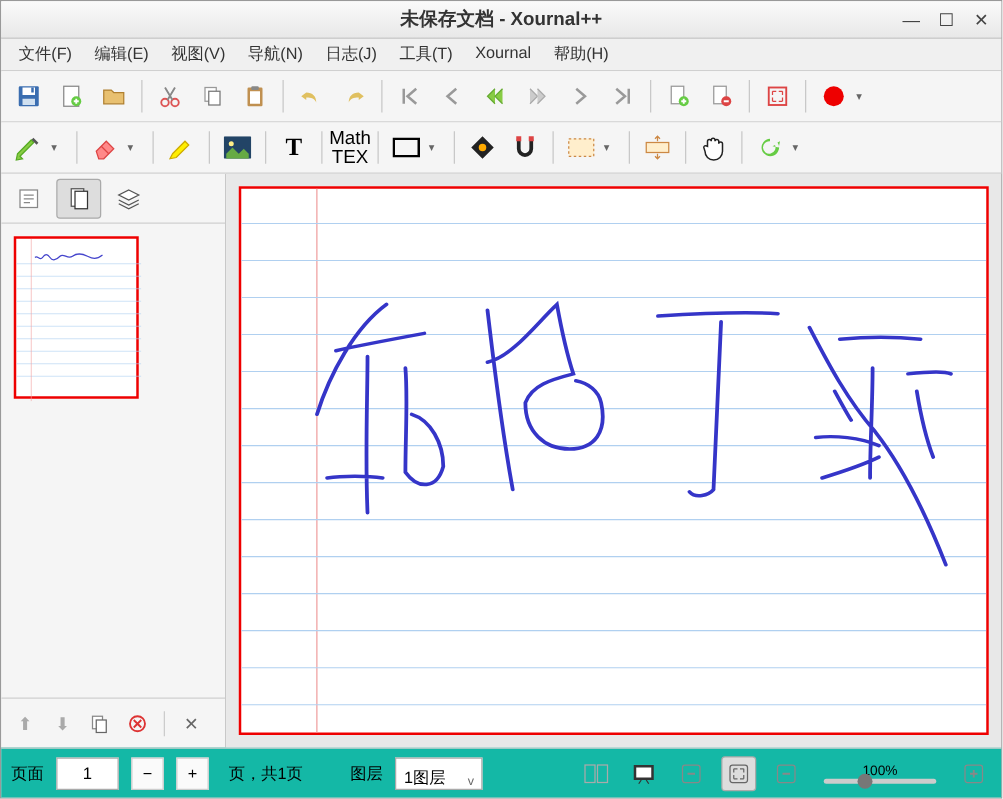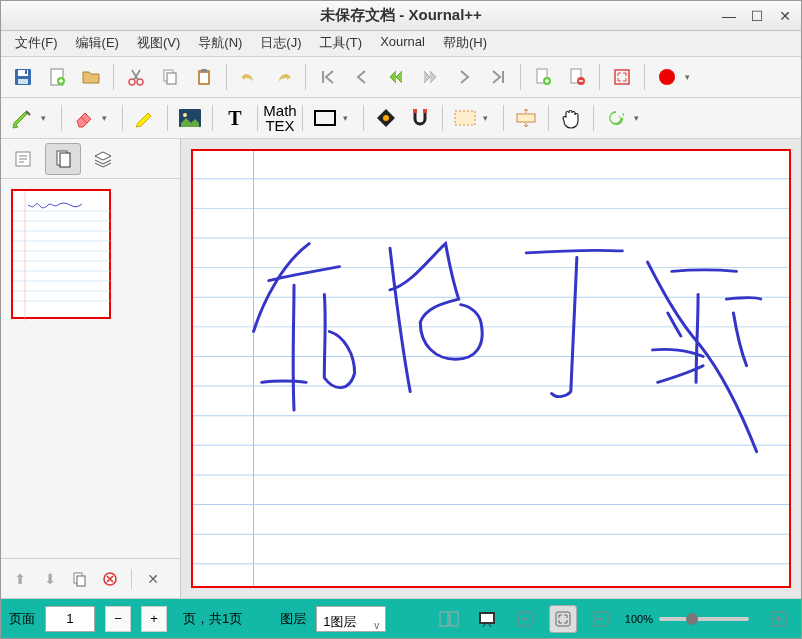--- a/index.html
+++ b/index.html
@@ -402,21 +402,21 @@
           <rect x="2" y="2" width="14" height="14" rx="2" fill="none" stroke="#666"></rect>
           <path d="M5 5h3M5 5v3M13 5h-3M13 5v3M5 13h3M5 13v-3M13 13h-3M13 13v-3" stroke="#666"></path>
         </svg>
       </span>
     <span class="sbtn">
         <svg width="18" height="18" viewBox="0 0 18 18">
           <rect x="2" y="2" width="14" height="14" rx="2" fill="none" stroke="#888"></rect>
           <path d="M6 9h6" stroke="#888" stroke-width="1.5"></path>
         </svg>
       </span>
-    <div style="display:flex;align-items:center">
+    <div style="display:flex;flex-direction:column;align-items:center">
       <span style="font-size:11px">100%</span>
       <div class="zoom-slider">
           <div class="zoom-thumb"></div>
         </div>
     </div>
     <span class="sbtn">
         <svg width="18" height="18" viewBox="0 0 18 18">
           <rect x="2" y="2" width="14" height="14" rx="2" fill="none" stroke="#888"></rect>
           <path d="M6 9h6M9 6v6" stroke="#888" stroke-width="1.5"></path>
         </svg>

